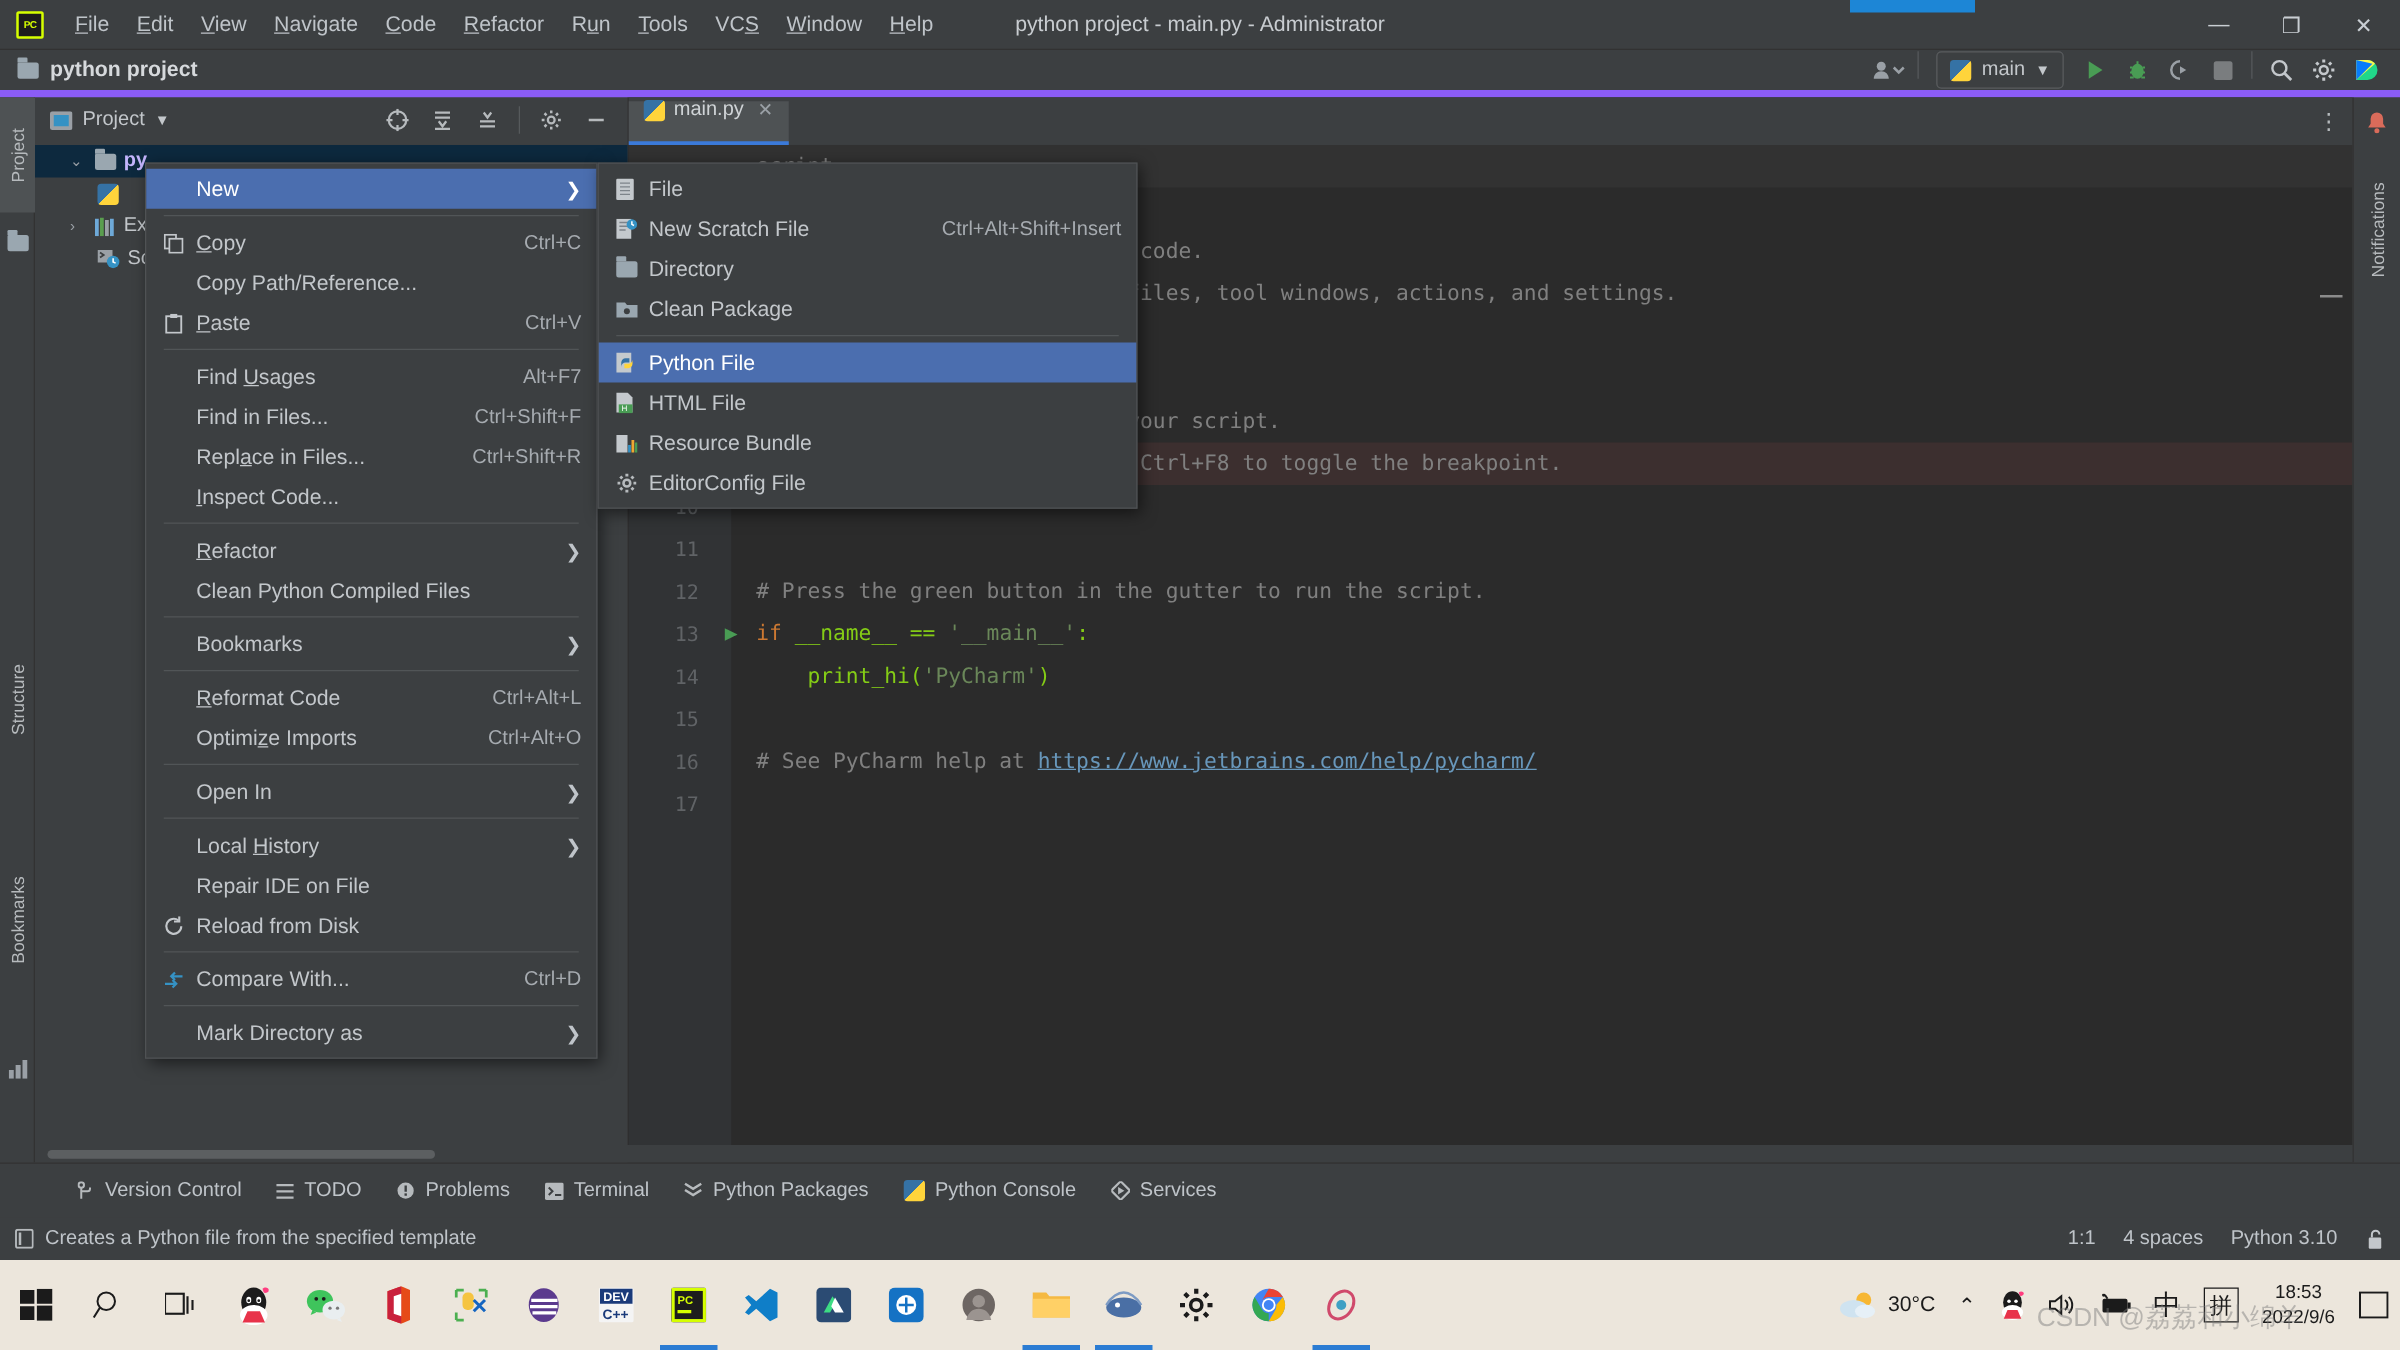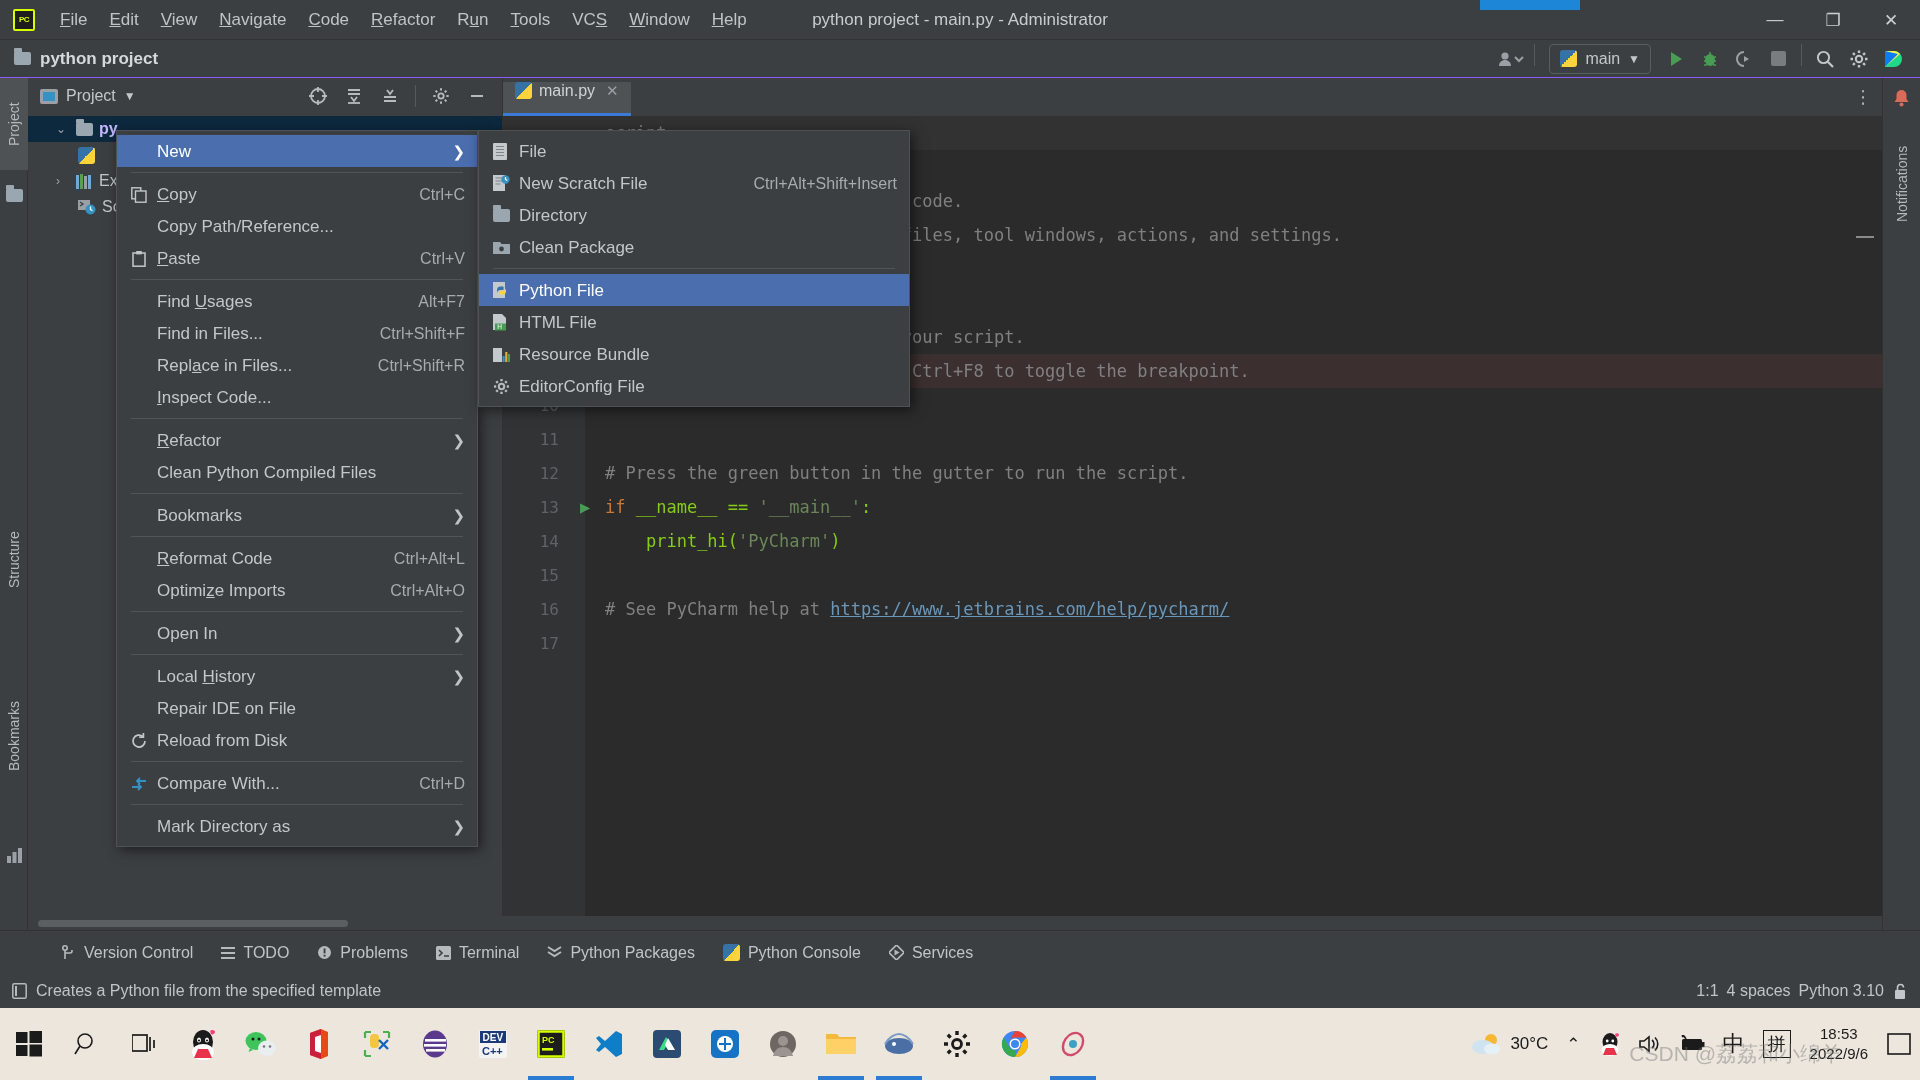--- a/index.html
+++ b/index.html
@@ -39,21 +39,21 @@
     color:#c9ced3; font-size:17px;
   }
   .blue-strip {
     position:absolute; top:0; left:1480px; width:100px; height:10px;
     background:#1d86d6;
   }
 
   
   .projbar {
     height:38px; background:#3c3f41; display:flex; align-items:center;
-    border-bottom:1px solid #8b5cf6; position:relative;
+    border-bottom:6px solid #8b5cf6; position:relative;
   }
   .projbar .folder-ico { margin-left:14px; margin-right:9px; }
   .projbar .ptitle { font-size:17px; font-weight:bold; color:#d6d9dc; }
   .projbar-right { position:absolute; right:10px; display:flex; align-items:flex-start; gap:0; }
   .tb-btn {
     width:34px; height:30px; display:flex; align-items:center; justify-content:center;
     border-radius:3px;
   }
   .runcfg {
     display:flex; align-items:center; gap:8px; height:30px; padding:0 10px;
@@ -95,21 +95,21 @@
   .trow.bold .nm { font-weight:bold; color:#c4b5fd; }
   .indent1 { padding-left:50px; }
 
   
   .editorwrap {
     position:absolute; left:503px; top:78px; right:38px; bottom:150px;
     background:#2b2b2b;
   }
   .tabbar { height:38px; background:#3c3f41; display:flex; align-items:flex-end; position:relative; }
   .tab {
-    display:flex; align-items:flex-start; gap:7px; height:34px; padding:0 12px;
+    display:flex; align-items:flex-end; gap:7px; height:34px; padding:16px 12px;
     background:#4e5254; font-size:16px; color:#cfd3d6; border-bottom:3px solid #3b7ad9;
   }
   .tab .x { color:#9aa0a6; font-size:15px; margin-left:4px; }
   .tabbar .kebab { position:absolute; right:10px; top:8px; color:#b6babd; font-size:18px; }
   .codearea { position:absolute; top:38px; left:0; right:0; bottom:0; background:#2b2b2b; }
   .gutter {
     position:absolute; left:0; top:0; bottom:0; width:82px; background:#313335;
   }
   .lines { position:absolute; top:0; left:0; right:0; bottom:0; }
   .ln {
@@ -157,21 +157,21 @@
     display:flex; align-items:center; gap:8px; padding:4px 14px;
     font-size:16px; color:#bfc4c9;
   }
   .statusbar {
     position:absolute; left:0; right:0; bottom:72px; height:34px;
     background:#3c3f41; display:flex; align-items:center;
     font-size:16px; color:#bfc4c9;
   }
   .statusbar .msg { display:flex; align-items:center; gap:9px; padding-left:12px; }
   .status-right {
-    position:absolute; right:12px; display:flex; align-items:center; gap:8px;
+    position:absolute; right:12px; display:flex; align-items:center; gap:22px;
   }
 
   
   .taskbar {
     position:absolute; left:0; right:0; bottom:0; height:72px;
     background:#ece6dc; display:flex; align-items:center;
   }
   .tb-ico {
     width:58px; height:72px; display:flex; align-items:center; justify-content:center;
     position:relative;

